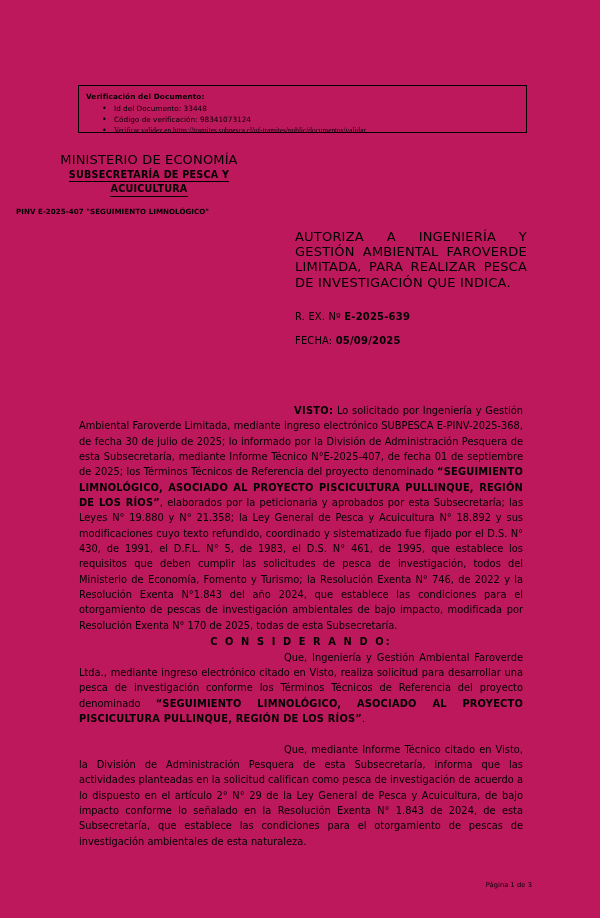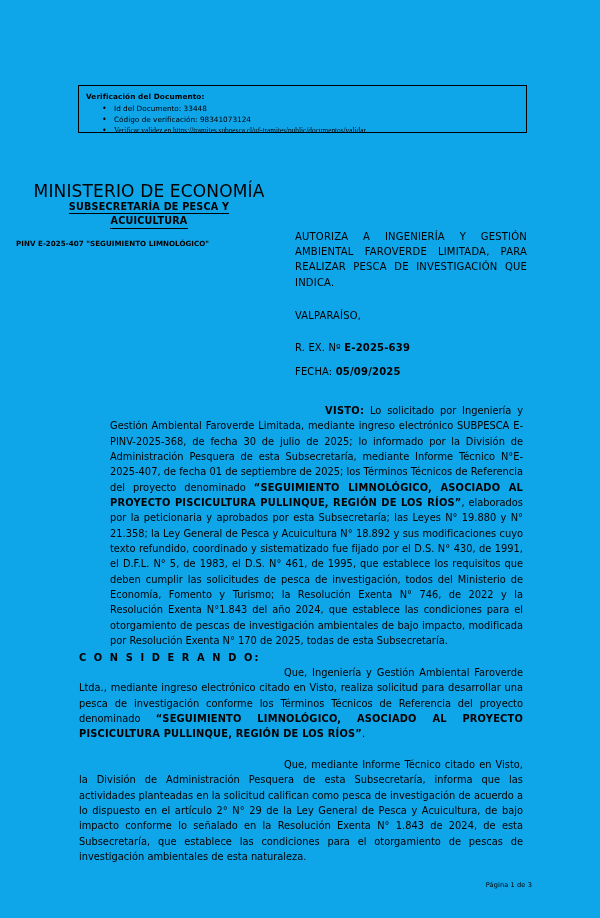--- a/index.html
+++ b/index.html
@@ -15,21 +15,21 @@
     font-family: "DejaVu Sans", sans-serif;
     color: #000000;
     overflow: hidden;
   }
 
   .page {
     position: absolute;
     inset: 0;
     width: 600px;
     height: 918px;
-    background: #0ea5e9;
+    background: #be185d;
   }
 
   
   .verif-box {
     position: absolute;
     left: 78px;
     top: 85px;
     width: 449px;
     height: 48px;
     border: 1px solid #000000;
@@ -70,25 +70,24 @@
 
   
   .header-left {
     position: absolute;
     left: 18px;
     top: 152px;
     width: 262px;
     text-align: center;
   }
   .ministry-line {
-    font-size: 17px;
+    font-size: 13px;
     line-height: 15.5px;
     letter-spacing: 0.15px;
     white-space: nowrap;
-    margin-top: 32px;
   }
   .subsec {
     margin-top: 0;
     font-size: 9.6px;
     font-weight: bold;
     line-height: 13.5px;
     letter-spacing: 0.25px;
   }
   .subsec span {
     border-bottom: 1px solid #000;
@@ -107,21 +106,21 @@
   }
 
   
   .header-right {
     position: absolute;
     left: 295px;
     top: 229px;
     width: 232px;
   }
   .authorize {
-    font-size: 10px;
+    font-size: 13px;
     line-height: 15.2px;
     text-align: justify;
     text-align-last: left;
     letter-spacing: 0.2px;
   }
   .place {
     margin-top: 20px;
     font-size: 9.9px;
     letter-spacing: 0.2px;
   }
@@ -149,21 +148,20 @@
   }
   p.para {
     margin: 0;
     font-size: 9.85px;
     line-height: 15.35px;
     text-align: justify;
     text-indent: 0;
   }
   p.para.indented {
     text-indent: 215px;
-    margin-left: 31px;
   }
   p.para.indented-mid {
     text-indent: 205px;
   }
   p.spaced {
     margin-top: 15.3px;
   }
   .lead {
     font-weight: bold;
     letter-spacing: 0.3px;
@@ -171,21 +169,21 @@
   .proj-title {
     font-weight: bold;
     letter-spacing: 0.2px;
   }
   .considerando {
     margin: 0;
     padding-top: 1px;
     font-size: 9.85px;
     font-weight: bold;
     letter-spacing: 2.1px;
-    text-align: left;
+    text-align: center;
     line-height: 15.35px;
   }
 
   
   .footer {
     position: absolute;
     left: 0;
     top: 881px;
     width: 600px;
   }
@@ -226,21 +224,20 @@
     <div class="ministry-line">MINISTERIO DE ECONOMÍA</div>
     <div class="subsec">
       <span>SUBSECRETARÍA DE PESCA Y</span><br>
       <span>ACUICULTURA</span>
     </div>
     <div class="proj-ref">PINV E-2025-407 "SEGUIMIENTO LIMNOLÓGICO"</div>
   </div>
 
   <div class="header-right">
     <div class="authorize">AUTORIZA A INGENIERÍA Y GESTIÓN AMBIENTAL FAROVERDE LIMITADA, PARA REALIZAR PESCA DE INVESTIGACIÓN QUE INDICA.</div>
-    <div class="place">VALPARAÍSO,</div>
     <div class="resnum"><span>R. EX. Nº </span><b>E-2025-639</b></div>
     <div class="docdate"><span>FECHA: </span><b>05/09/2025</b></div>
   </div>
 
   <div class="body-block">
 
     <p class="para indented"><b class="lead">VISTO:</b><span> Lo solicitado por Ingeniería y Gestión Ambiental Faroverde Limitada, mediante ingreso electrónico SUBPESCA E-PINV-2025-368, de fecha 30 de julio de 2025; lo informado por la División de Administración Pesquera de esta Subsecretaría, mediante Informe Técnico N°E-2025-407, de fecha 01 de septiembre de 2025; los Términos Técnicos de Referencia del proyecto denominado </span><span class="proj-title">“SEGUIMIENTO LIMNOLÓGICO, ASOCIADO AL PROYECTO PISCICULTURA PULLINQUE, REGIÓN DE LOS RÍOS”</span><span>, elaborados por la peticionaria y aprobados por esta Subsecretaría; las Leyes N° 19.880 y N° 21.358; la Ley General de Pesca y Acuicultura N° 18.892 y sus modificaciones cuyo texto refundido, coordinado y sistematizado fue fijado por el D.S. N° 430, de 1991, el D.F.L. N° 5, de 1983, el D.S. N° 461, de 1995, que establece los requisitos que deben cumplir las solicitudes de pesca de investigación, todos del Ministerio de Economía, Fomento y Turismo; la Resolución Exenta N° 746, de 2022 y la Resolución Exenta N°1.843 del año 2024, que establece las condiciones para el otorgamiento de pescas de investigación ambientales de bajo impacto, modificada por Resolución Exenta N° 170 de 2025, todas de esta Subsecretaría.</span></p>
 
     <div class="considerando">C O N S I D E R A N D O:</div>
 

